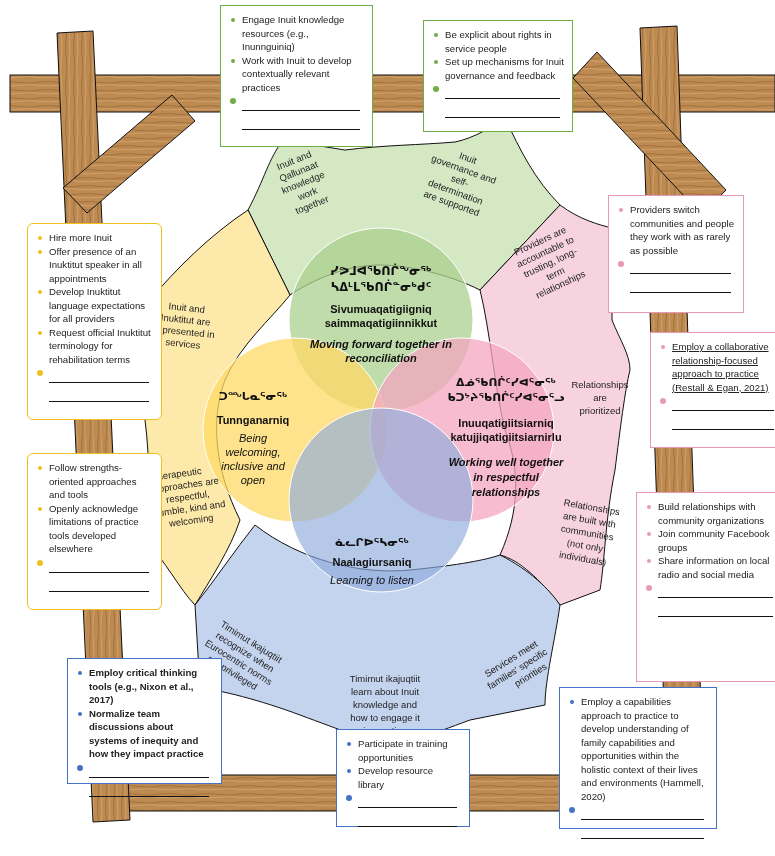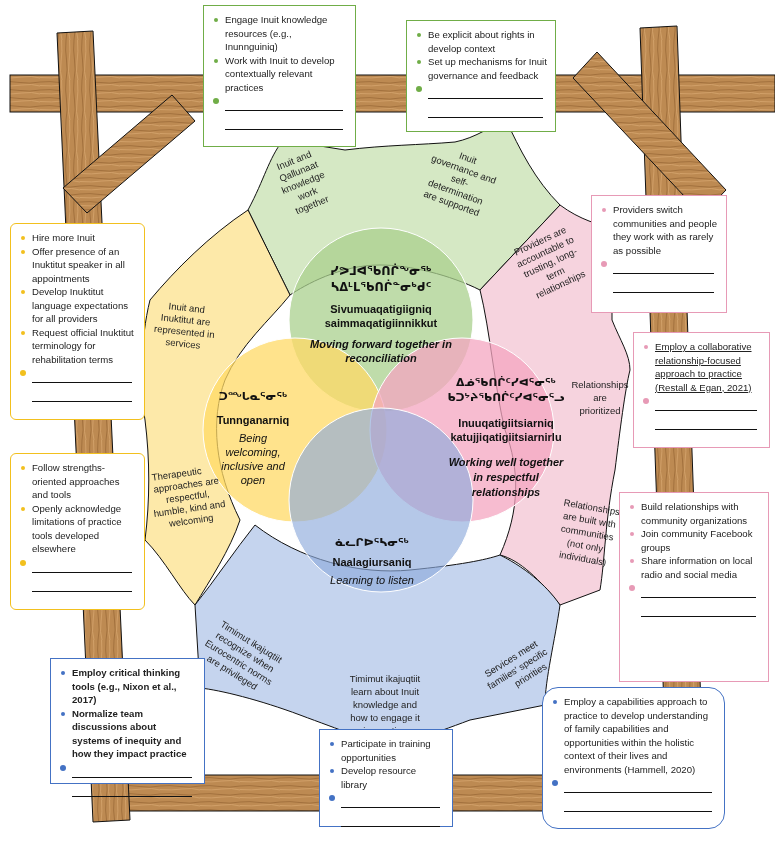--- a/index.html
+++ b/index.html
@@ -1,19 +1,19 @@
 <!DOCTYPE html>
 <html><head>
 <meta charset="utf-8">
 <style>
   html,body{margin:0;padding:0;background:#ffffff;}
   body{width:775px;height:856px;position:relative;overflow:hidden;font-family:"Liberation Sans","DejaVu Sans",sans-serif;}
   #stage{position:absolute;left:0;top:0;width:775px;height:856px;}
   svg text{font-family:"Liberation Sans","DejaVu Sans",sans-serif;}
-  .box{position:absolute;background:#fff;border:1.5px solid #70ad47;box-sizing:border-box;padding:7px 8px 6px 8px;font-size:9.6px;line-height:13.5px;color:#222;}
+  .box{position:absolute;background:#fff;border:1.5px solid #70ad47;box-sizing:border-box;padding:7px 8px 6px 8px;font-size:9.6px;line-height:13.5px;color:#222;margin-left:17px;}
   .box ul{margin:0;padding:0;list-style:none;}
   .box li{position:relative;padding-left:13px;}
   .box li .dot{position:absolute;left:2px;top:5px;width:4px;height:4px;border-radius:50%;}
   .box .blank{position:relative;padding-left:13px;margin-top:6px;}
   .box .blank .bigdot{position:absolute;left:1px;top:-2px;width:6px;height:6px;border-radius:50%;}
   .box .line{border-bottom:1px solid #111;height:10px;margin-right:4px;}
   .box .line2{border-bottom:1px solid #111;height:18px;margin-right:4px;}
   .green{border-color:#70ad47;} .green .dot,.green .bigdot{background:#70ad47;}
   .yellow{border-color:#f2c01e;border-radius:6px;} .yellow .dot,.yellow .bigdot{background:#f2c01e;}
   .pink{border-color:#e79ab6;} .pink .dot,.pink .bigdot{background:#e79ab6;}
@@ -165,21 +165,21 @@
   </ul>
   <div class="blank">
         <span class="bigdot"></span>
         <div class="line"></div>
         <div class="line2"></div>
       </div>
 </div>
 
 <div class="box green" style="left:406px;top:20px;width:150px;height:112px;">
   <ul>
-    <li><span class="dot"></span><span>Be explicit about rights in develop context</span></li>
+    <li><span class="dot"></span><span>Be explicit about rights in service people</span></li>
     <li><span class="dot"></span><span>Set up mechanisms for Inuit governance and feedback</span></li>
   </ul>
   <div class="blank">
         <span class="bigdot"></span>
         <div class="line"></div>
         <div class="line2"></div>
       </div>
 </div>
 
 <div class="box yellow" style="left:10px;top:223px;width:135px;height:197px;">
@@ -260,21 +260,21 @@
     <li><span class="dot"></span><span>Participate in training opportunities</span></li>
     <li><span class="dot"></span><span>Develop resource library</span></li>
   </ul>
   <div class="blank">
         <span class="bigdot"></span>
         <div class="line"></div>
         <div class="line2"></div>
       </div>
 </div>
 
-<div class="box blue" style="left:542px;top:687px;width:183px;height:142px;border-radius:16px;">
+<div class="box blue" style="left:542px;top:687px;width:158px;height:142px;">
   <ul>
     <li><span class="dot"></span><span>Employ a capabilities approach to practice to develop understanding of family capabilities and opportunities within the holistic context of their lives and environments (Hammell, 2020)</span></li>
   </ul>
   <div class="blank">
         <span class="bigdot"></span>
         <div class="line"></div>
         <div class="line2"></div>
       </div>
 </div>
 </div>

